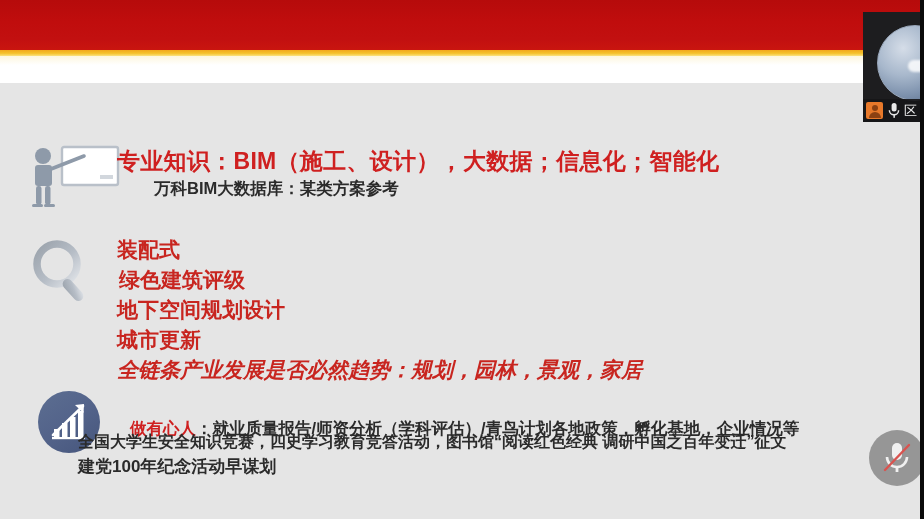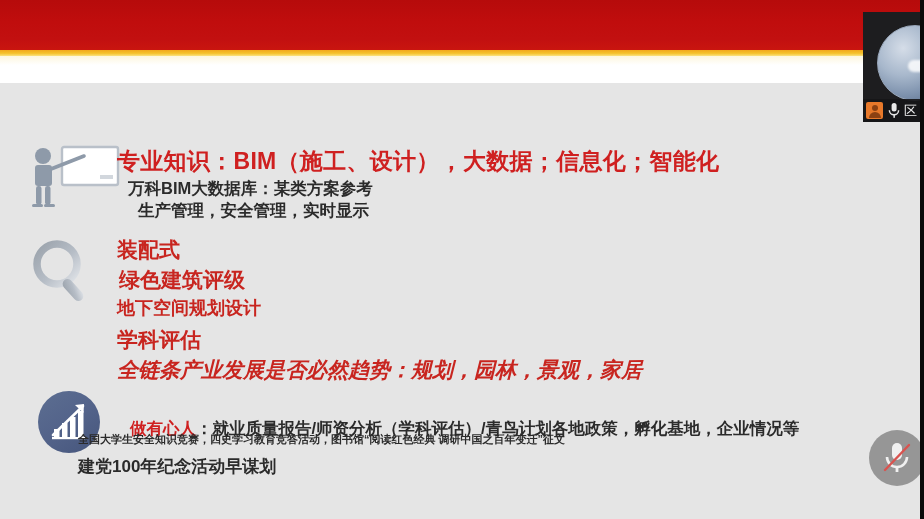--- a/index.html
+++ b/index.html
@@ -36,31 +36,31 @@
   .ico-growth{left:38px;top:308px;width:62px;height:62px;border-radius:50%;
     background:linear-gradient(145deg,#5c6e91 0%,#53638a 50%,#46567c 100%);}
 
   
   .t{position:absolute;white-space:nowrap;}
   .red{color:#cf2020;}
   .darkred{color:#c8251f;text-align:right;}
   .dark{color:#2b2b2b;}
 
   .line-h1{left:117px;top:63px;font-size:23px;font-weight:700;letter-spacing:.3px;}
-  .line-s1{left:128px;top:95px;font-size:16.5px;font-weight:700;}
+  .line-s1{left:154px;top:95px;font-size:16.5px;font-weight:700;}
   .line-s2{left:138px;top:117px;font-size:16.5px;font-weight:700;}
 
   .line-r1{left:117px;top:153px;font-size:21px;font-weight:700;}
   .line-r2{left:119px;top:183px;font-size:21px;font-weight:700;}
-  .line-r3{left:117px;top:213px;font-size:18px;font-weight:700;}
+  .line-r3{left:117px;top:213px;font-size:21px;font-weight:700;}
   .line-r4{left:117px;top:243px;font-size:21px;font-weight:700;}
   .line-r5{left:117px;top:273px;font-size:21px;font-weight:700;font-style:italic;}
 
   .line-b1{left:130px;top:335px;font-size:16.5px;font-weight:700;}
-  .line-b2{left:78px;top:349px;font-size:11px;font-weight:700;text-align:center;}
+  .line-b2{left:78px;top:349px;font-size:16px;font-weight:700;text-align:center;}
   .line-b3{left:78px;top:372px;font-size:17px;font-weight:700;}
 
   
   .vidthumb{position:absolute;left:863px;top:12px;width:61px;height:110px;
     background:#1d1d1f;overflow:hidden;}
   .vidthumb .globe{position:absolute;left:14px;top:13px;width:74px;height:74px;
     border-radius:50%;
     background:radial-gradient(circle at 34% 30%,#cfd9e6 0%,#9fb2c9 38%,#7d93ad 62%,#5d7governance 63%,#4a5f7a 100%);
     background:radial-gradient(circle at 34% 30%,#d5dde8 0%,#a8b8cc 38%,#7f93ae 65%,#4d6280 100%);
     border:1px solid #9aa8bb;}
@@ -105,40 +105,39 @@
         <rect x="14" y="41" width="5.5" height="19" rx="2.4" fill="#8e9aa9"></rect>
         <rect x="23" y="41" width="5.5" height="19" rx="2.4" fill="#8e9aa9"></rect>
         <rect x="10" y="59" width="11" height="3.2" rx="1.6" fill="#8e9aa9"></rect>
         <rect x="22" y="59" width="11" height="3.2" rx="1.6" fill="#8e9aa9"></rect>
         <path d="M29 24 L62 11" stroke="#8e9aa9" stroke-width="3.6" stroke-linecap="round"></path>
       </svg>
     </div>
 
     <div class="t line-h1 red">专业知识：BIM（施工、设计），大数据；信息化；智能化</div>
     <div class="t line-s1 dark">万科BIM大数据库：某类方案参考</div>
-    <div class="t line-s2 dark">生产管理，安全管理，实时显示</div>
 
     <div class="ico ico-search">
       <svg width="78" height="78" viewBox="0 0 78 78">
         <defs>
           <linearGradient id="mg" x1="0" y1="0" x2="1" y2="1">
             <stop offset="0%" stop-color="#9aa2ab"></stop>
             <stop offset="55%" stop-color="#b6bdc6"></stop>
             <stop offset="100%" stop-color="#e3e6ea"></stop>
           </linearGradient>
         </defs>
         <circle cx="33" cy="29" r="20" fill="none" stroke="url(#mg)" stroke-width="7.5"></circle>
         <rect x="44" y="42" width="10" height="26" rx="5" fill="url(#mg)" transform="rotate(-42 49 55)"></rect>
       </svg>
     </div>
 
     <div class="t line-r1 darkred">装配式</div>
     <div class="t line-r2 darkred">绿色建筑评级</div>
     <div class="t line-r3 darkred">地下空间规划设计</div>
-    <div class="t line-r4 darkred">学科评估</div>
+    <div class="t line-r4 darkred">城市更新</div>
     <div class="t line-r5 darkred">全链条产业发展是否必然趋势：规划，园林，景观，家居</div>
 
     <div class="ico ico-growth">
       <svg width="62" height="62" viewBox="0 0 62 62">
         <rect x="16" y="38" width="5.5" height="8" fill="#ffffff"></rect>
         <rect x="24" y="32" width="5.5" height="14" fill="#ffffff"></rect>
         <rect x="32" y="26" width="5.5" height="20" fill="#ffffff"></rect>
         <rect x="40" y="20" width="5.5" height="26" fill="#ffffff"></rect>
         <path d="M15 44 L45 15" stroke="#ffffff" stroke-width="2.6" stroke-linecap="round"></path>
         <path d="M37 14 L46 13 L45.5 22 Z" fill="#ffffff"></path>

